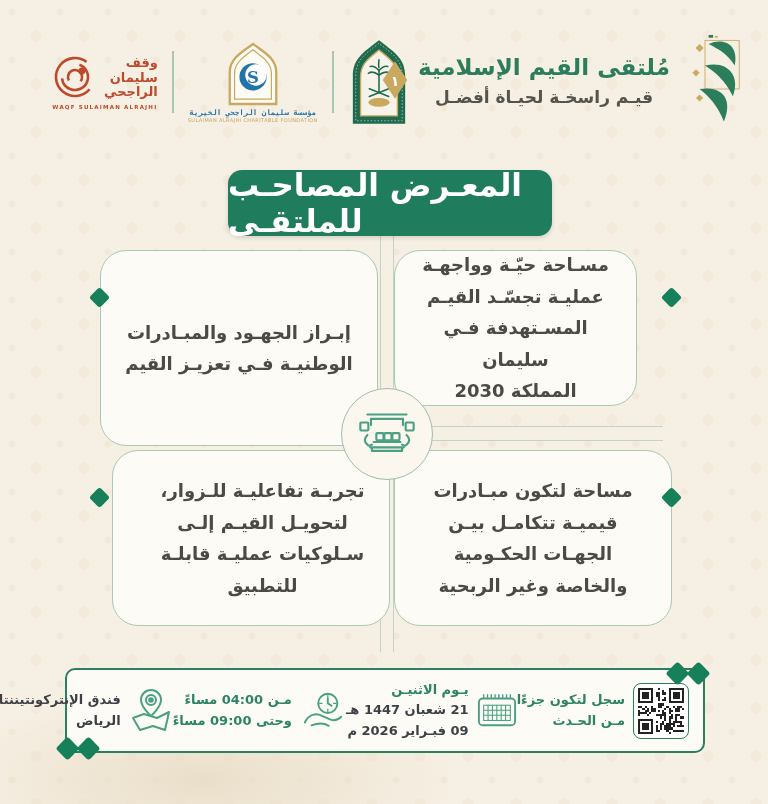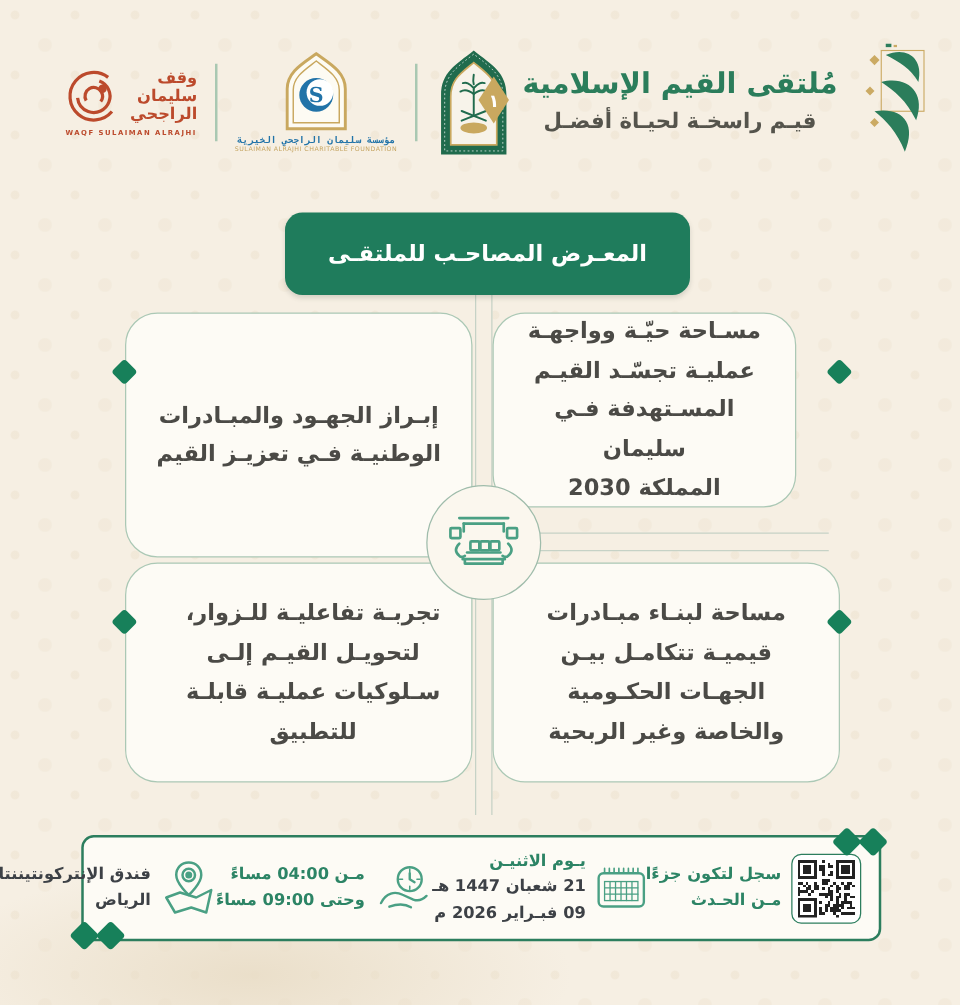--- a/index.html
+++ b/index.html
@@ -28,37 +28,37 @@
   
   .brand{ position:absolute; right:18px; top:30px; display:flex; align-items:center; gap:8px; }
   .brand-text{ text-align:center; }
   .brand-title{ color:#2b7d5b; font-size:23px; font-weight:bold; white-space:nowrap; line-height:1.25; }
   .brand-tagline{ margin-top:6px; color:#55544c; font-size:17px; font-weight:600; white-space:nowrap; }
 
   
   .banner{ position:absolute; left:228px; top:170px; width:324px; height:66px; z-index:2;
     background:#1f7c5c; border-radius:14px; display:flex; align-items:center; justify-content:center;
     box-shadow:0 2px 4px rgba(60,70,60,0.18); }
-  .banner span{ color:#ffffff; font-size:18px; font-weight:bold; }
+  .banner span{ color:#ffffff; font-size:31px; font-weight:bold; }
 
   
   .tube-v{ position:absolute; left:380px; top:234px; width:14px; height:418px; z-index:1;
     background:#f6efe3; border-left:1.5px solid #c6d2c6; border-right:1.5px solid #c6d2c6; }
   .tube-h{ position:absolute; left:112px; top:426px; width:551px; height:15px; z-index:1;
     background:#f6efe3; border-top:1.5px solid #c6d2c6; border-bottom:1.5px solid #c6d2c6; }
   .hub{ position:absolute; left:341px; top:388px; width:92px; height:92px; z-index:3;
     background:#fbf7ee; border:1.6px solid #9fbcab; border-radius:50%;
     display:flex; align-items:center; justify-content:center; }
 
   
   .card{ position:absolute; z-index:2; background:#fdfbf5; border:1.5px solid #abc8b5; border-radius:26px;
     display:flex; align-items:center; justify-content:center; padding:10px 18px; }
   .card-tl{ left:100px; top:250px; width:278px; height:196px; }
   .card-tr{ left:394px; top:250px; width:243px; height:156px; }
-  .card-bl{ left:100px; top:450px; width:278px; height:176px;padding-left:41px; }
+  .card-bl{ left:112px; top:450px; width:278px; height:176px;padding-left:41px; }
   .card-br{ left:394px; top:450px; width:278px; height:176px; }
   .card-lines{ width:100%; text-align:center; color:#4b4a46; font-weight:bold; font-size:18px; line-height:1.75; }
   .bullet{ position:absolute; z-index:4; width:15px; height:15px; background:#17805a; transform:rotate(45deg); border-radius:3px; }
   .b-tl{ left:92px;  top:290px; }
   .b-tr{ left:664px; top:290px; }
   .b-bl{ left:92px;  top:490px; }
   .b-br{ left:664px; top:490px; }
 
   
   .footer{ position:absolute; left:65px; top:668px; width:640px; height:85px; z-index:2;
@@ -201,21 +201,21 @@
     <div class="card-lines" dir="rtl">
       <div>تجربـة تفاعليـة للـزوار،</div>
       <div>لتحويـل القيـم إلـى</div>
       <div>سـلوكيات عمليـة قابلـة</div>
       <div>للتطبيق</div>
     </div>
   </div>
 
   <div class="card card-br">
     <div class="card-lines" dir="rtl">
-      <div>مساحة لبنـاء مبـادرات</div>
+      <div>مساحة لتكون مبـادرات</div>
       <div>قيميـة تتكامـل بيـن</div>
       <div>الجهـات الحكـومية</div>
       <div>والخاصة وغير الربحية</div>
     </div>
   </div>
 
   <div class="bullet b-tl"></div>
   <div class="bullet b-tr"></div>
   <div class="bullet b-bl"></div>
   <div class="bullet b-br"></div>

